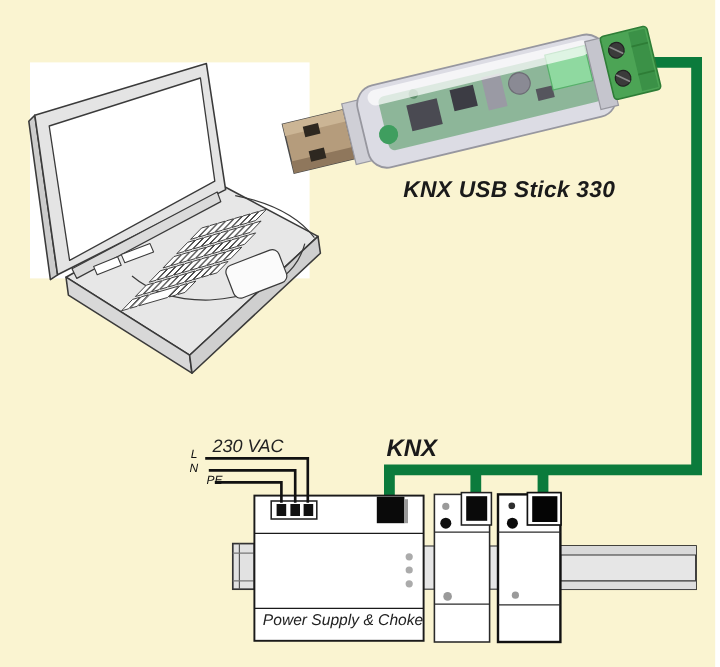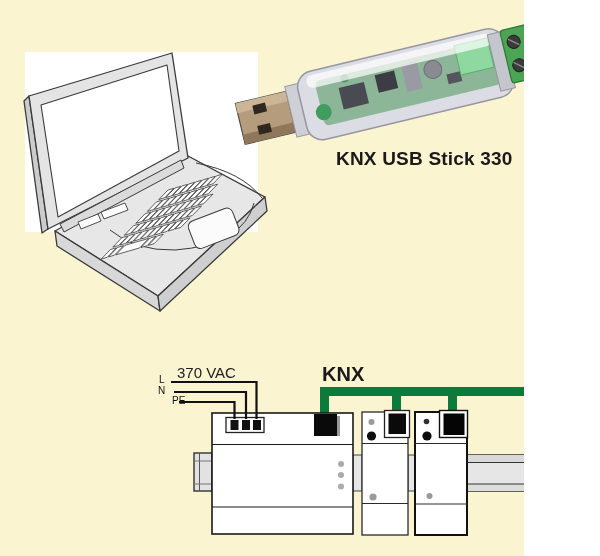--- a/index.html
+++ b/index.html
@@ -1,17 +1,17 @@
 <!DOCTYPE html>
 <html><head>
 <meta charset="utf-8">
 <style>
   html,body{margin:0;padding:0;}
   body{font-family:"Liberation Sans",sans-serif;}
-  #stage{position:relative;width:524px;height:556px;background:var(--bg,#FAF4D1);overflow:hidden;}
+  #stage{position:relative;width:596px;height:556px;background:var(--bg,#FAF4D1);overflow:hidden;font-style:italic;}
   #gfx{position:absolute;left:0;top:0;}
   .lbl{position:absolute;color:#1a1a1a;white-space:nowrap;line-height:1;}
   .lbl-title{font-size:19px;font-weight:bold;letter-spacing:.2px;}
   .lbl-knx{font-size:20px;font-weight:bold;}
   .lbl-mains{font-size:15px;font-weight:400;color:#222;}
   .lbl-wire{font-size:10px;color:#111;}
   .lbl-ps{font-size:13px;color:#222;}
 </style>
 </head>
 <body>
@@ -221,20 +221,21 @@
     <path d="M 171 382 L 256.5 382 L 256.5 419"></path>
     <path d="M 174 392 L 246 392 L 246 419"></path>
     <path d="M 179 402 L 234.5 402 L 234.5 419"></path>
   </g>
 </svg>
 
 <div class="lbl lbl-title" style="left:336px;top:149px;">KNX USB Stick 330</div>
 
 <div class="lbl lbl-knx" style="left:322px;top:364px;">KNX</div>
 
-<div class="lbl lbl-mains" style="left:177px;top:365px;">370 VAC</div>
+<div class="lbl lbl-mains" style="left:177px;top:365px;">230 VAC</div>
 
 <div class="lbl lbl-wire" style="left:159px;top:375px;">L</div>
 <div class="lbl lbl-wire" style="left:158px;top:386px;">N</div>
 <div class="lbl lbl-wire" style="left:172px;top:396px;">PE</div>
 
+<div class="lbl lbl-ps" style="left:219px;top:510px;">Power Supply &amp; Choke</div>
 
 </div>
 
 </body></html>

